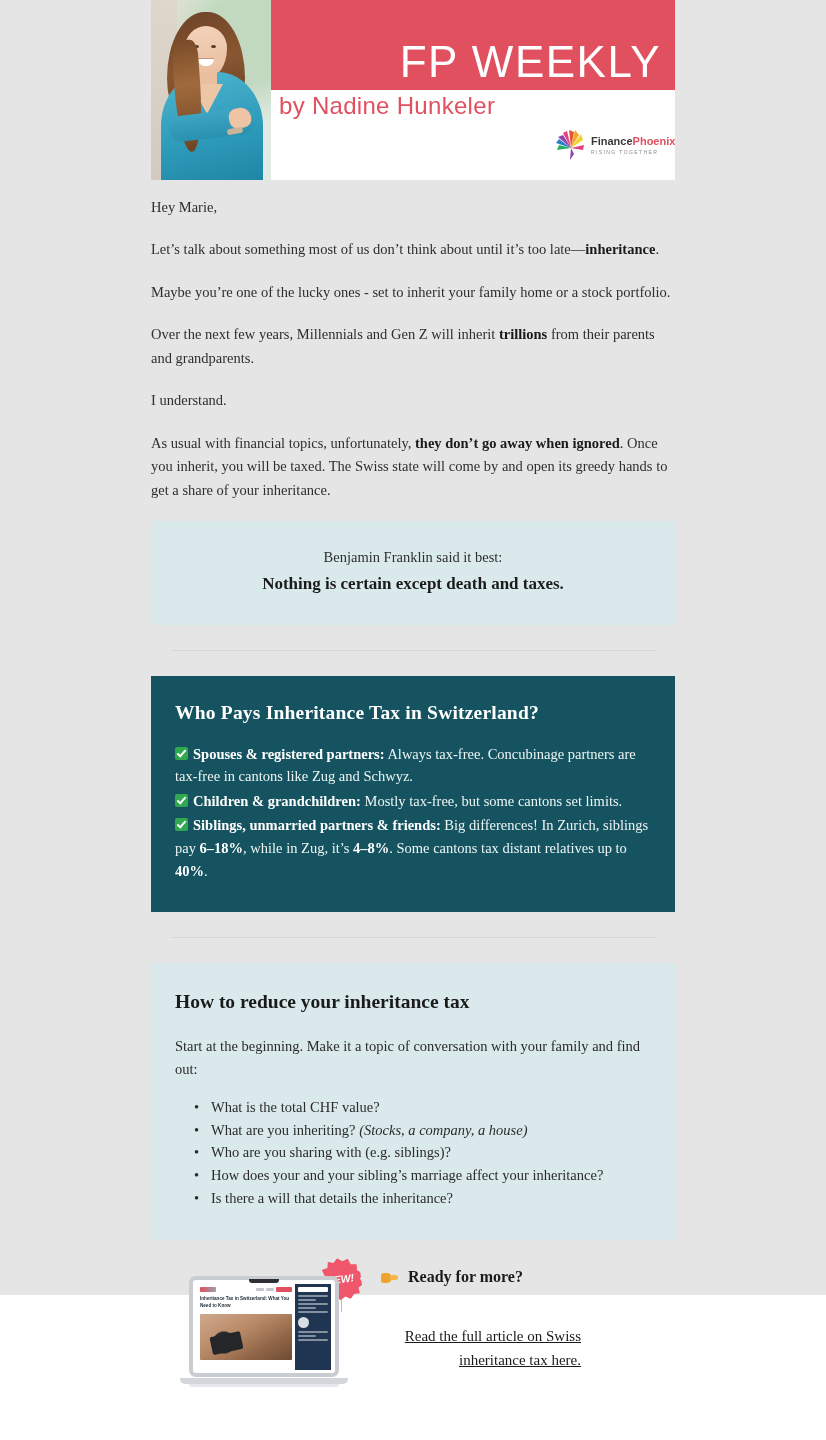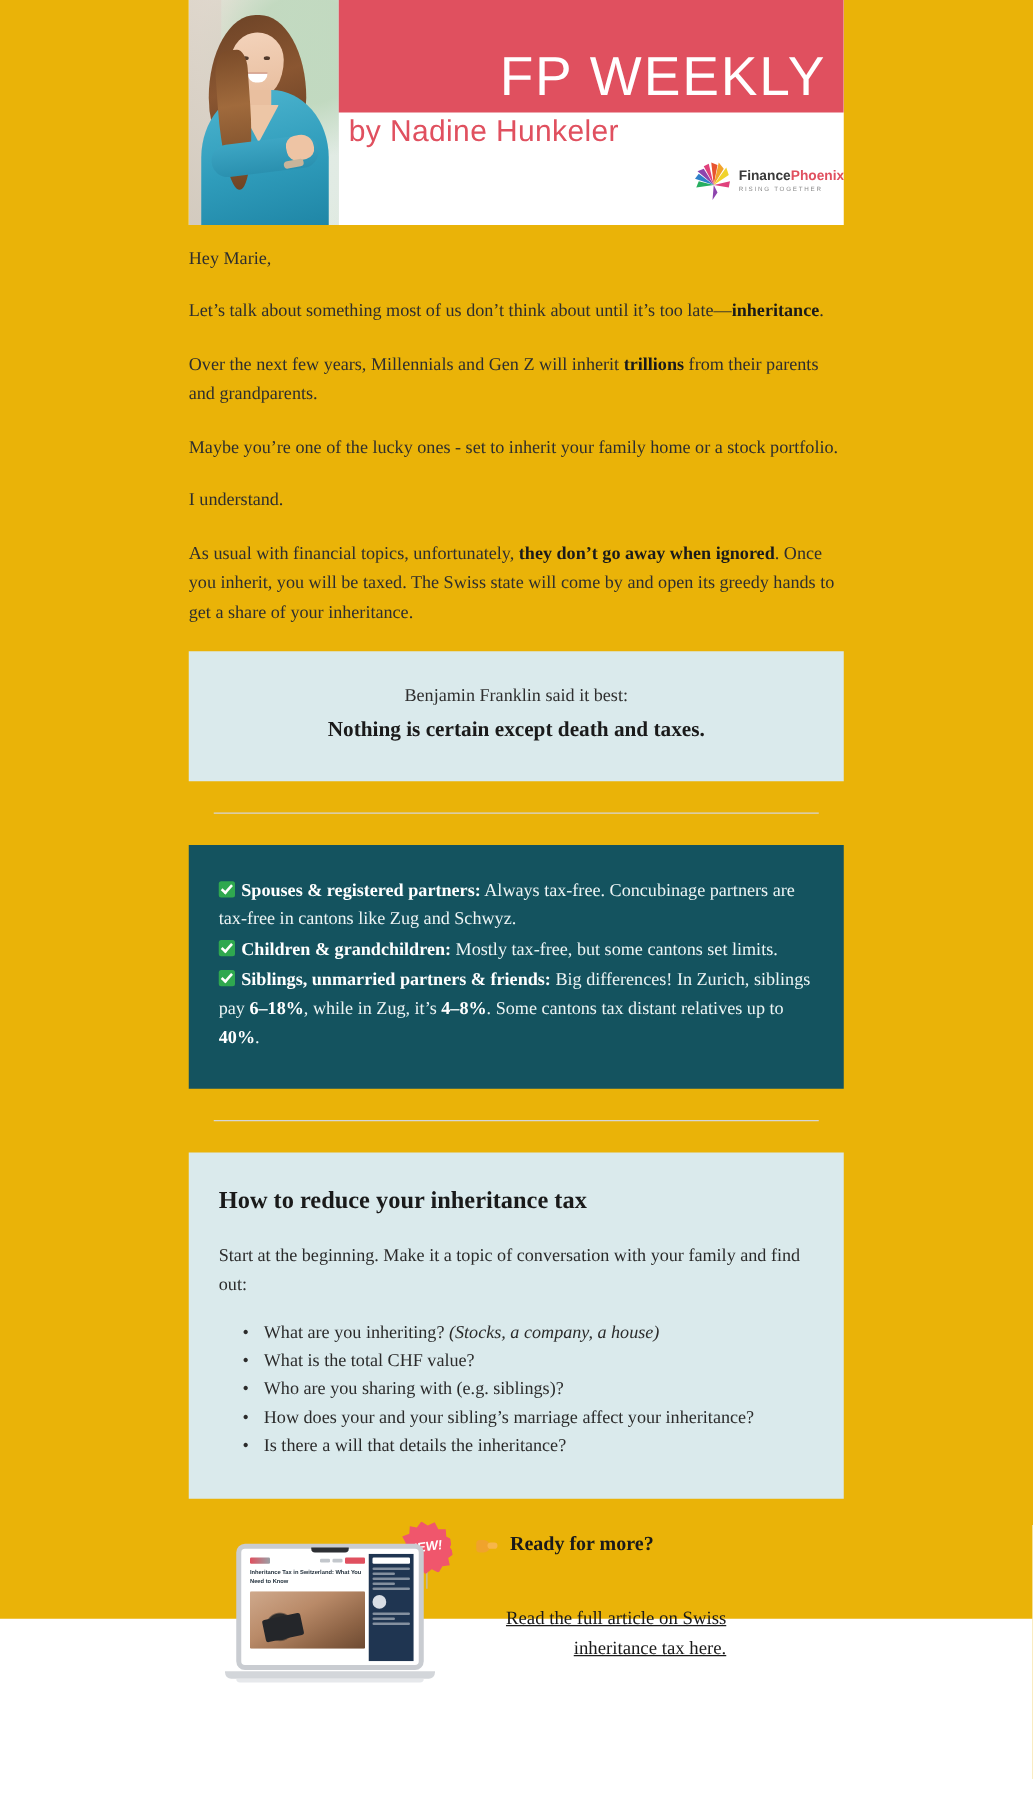--- a/index.html
+++ b/index.html
@@ -11,21 +11,21 @@
     width: 826px;
     height: 1440px;
     font-family: "Liberation Serif", "DejaVu Serif", serif;
     color: #333333;
     overflow: hidden;
   }
   .page {
     width: 826px;
     height: 1295px;
     position: relative;
-    background: #eab308;
+    background: #e5e5e5;
   }
   .wrap {
     width: 524px;
     margin: 0 auto;
     position: relative;
   }
 
   
   .header {
     width: 524px;
@@ -579,60 +579,61 @@
           </div>
         </div>
       </div>
     </div>
 
     <div class="body-area">
       <p class="copy">Hey Marie,</p>
 
       <p class="copy"><span>Let’s talk about something most of us don’t think about until it’s too late—</span><b>inheritance</b><span>.</span></p>
 
+      <p class="copy">Maybe you’re one of the lucky ones - set to inherit your family home or a stock portfolio.</p>
+
       <p class="copy"><span>Over the next few years, Millennials and Gen Z will inherit </span><b>trillions</b><span> from their parents and grandparents.</span></p>
-
-      <p class="copy">Maybe you’re one of the lucky ones - set to inherit your family home or a stock portfolio.</p>
 
 
       <p class="copy">I understand.</p>
 
       <p class="copy"><span>As usual with financial topics, unfortunately, </span><b>they don’t go away when ignored</b><span>. Once you inherit, you will be taxed. The Swiss state will come by and open its greedy hands to get a share of your inheritance.</span></p>
     </div>
 
     <div class="quote-box">
       <div class="quote-lead">Benjamin Franklin said it best:</div>
       <div class="quote-strong">Nothing is certain except death and taxes.</div>
     </div>
 
     <div class="divider"></div>
 
     <div class="dark-box">
+      <h2>Who Pays Inheritance Tax in Switzerland?</h2>
 
       <div class="check-item">
         <span class="chk"></span><b>Spouses &amp; registered partners:</b><span> Always tax-free. Concubinage partners are tax-free in cantons like Zug and Schwyz.</span>
       </div>
 
       <div class="check-item">
         <span class="chk"></span><b>Children &amp; grandchildren:</b><span> Mostly tax-free, but some cantons set limits.</span>
       </div>
 
       <div class="check-item">
         <span class="chk"></span><b>Siblings, unmarried partners &amp; friends:</b><span> Big differences! In Zurich, siblings pay </span><b>6–18%</b><span>, while in Zug, it’s </span><b>4–8%</b><span>. Some cantons tax distant relatives up to </span><b>40%</b><span>.</span>
       </div>
     </div>
 
     <div class="divider"></div>
 
     <div class="light-box">
       <h2>How to reduce your inheritance tax</h2>
       <p>Start at the beginning. Make it a topic of conversation with your family and find out:</p>
       <ul>
+        <li><span>What is the total CHF value?</span></li>
         <li><span>What are you inheriting? </span><i>(Stocks, a company, a house)</i></li>
-        <li><span>What is the total CHF value?</span></li>
         <li><span>Who are you sharing with (e.g. siblings)?</span></li>
         <li><span>How does your and your sibling’s marriage affect your inheritance?</span></li>
         <li><span>Is there a will that details the inheritance?</span></li>
       </ul>
     </div>
 
     <div class="cta">
       <div class="laptop-col">
         <div class="laptop">
           <div class="new-badge-stem"></div>

